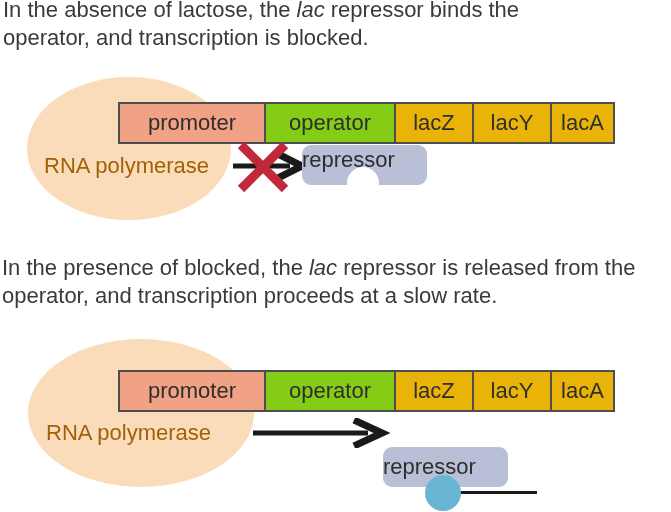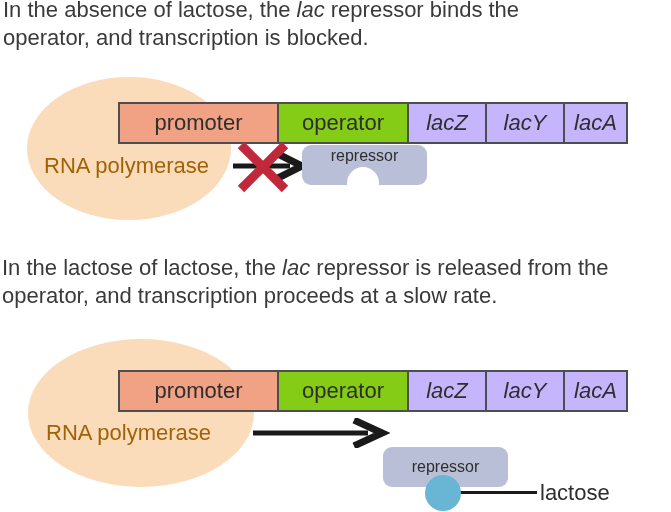--- a/index.html
+++ b/index.html
@@ -34,41 +34,41 @@
     box-sizing: border-box;
     border: 2px solid #4d4e50;
     height: 42px;
     display: flex;
     align-items: center;
     justify-content: center;
     font-size: 22px;
     color: #2e2e2e;
   }
   .gbox + .gbox { margin-left: -2px; }
-  .promoter { width: 161px; background: #f1a184; }
+  .promoter { width: 148px; background: #f1a184; }
   .operator { width: 132px; background: #84cc16; }
-  .gene     { background: #c4b5fd; font-style: italic; }
+  .gene     { background: #eab308; }
   .gz { width: 80px; } .gy { width: 80px; } .ga { width: 65px; }
   .rna-label {
     position: absolute;
     font-size: 22px;
     color: #a16207;
     z-index: 3;
     white-space: nowrap;
   }
   .arrow-svg { position: absolute; z-index: 3; }
   .repressor {
     position: absolute;
     width: 125px;
     background: #b9bfd7;
     border-radius: 9px;
     z-index: 4;
     display: flex;
-    justify-content: center;
-    font-size: 16px;
+    justify-content: flex-start;
+    font-size: 22px;
     color: #2e2e2e;
   }
   .notch {
     position: absolute;
     width: 32px;
     height: 32px;
     background: #ffffff;
     border-radius: 50%;
     z-index: 5;
   }
@@ -131,21 +131,21 @@
     <line x1="13" y1="5" x2="57" y2="49" stroke="#c1283b" stroke-width="9"></line>
     <line x1="57" y1="5" x2="13" y2="49" stroke="#c1283b" stroke-width="9"></line>
   </svg>
 
   <div class="repressor" style="left:302px; top:145px; height:38px; align-items:flex-start; padding-top:2px;">
     <span>repressor</span>
   </div>
   <div class="notch" style="left:347px; top:167px;"></div>
 
   <p class="caption" style="left:2px; top:254px; width:665px; margin:0;">
-    <span>In the lactose of lactose, the </span><span class="it">lac</span><span> repressor is released from the operator, and transcription proceeds at a slow rate.</span>
+    <span>In the presence of blocked, the </span><span class="it">lac</span><span> repressor is released from the operator, and transcription proceeds at a slow rate.</span>
   </p>
 
   <div class="blob" style="left:28px; top:339px; width:226px; height:148px;"></div>
 
   <div class="gene-row" style="left:118px; top:370px;">
     <div class="gbox promoter">
       <span>promoter</span>
     </div>
     <div class="gbox operator">
       <span>operator</span>
@@ -167,15 +167,14 @@
     <line x1="3" y1="15" x2="118" y2="15" stroke="#1a1a1a" stroke-width="5"></line>
     <polyline points="104,2 132,15 104,28" fill="none" stroke="#1a1a1a" stroke-width="7"></polyline>
   </svg>
 
   <div class="repressor" style="left:383px; top:447px; height:40px; align-items:center;">
     <span>repressor</span>
   </div>
 
   <div class="lactose-circle" style="left:425px; top:475px;"></div>
   <div class="lactose-line" style="left:450px; top:491px; width:87px;"></div>
-  <div class="lactose-label" style="left:540px; top:480px;">lactose</div>
 
 </div>
 
 </body></html>

